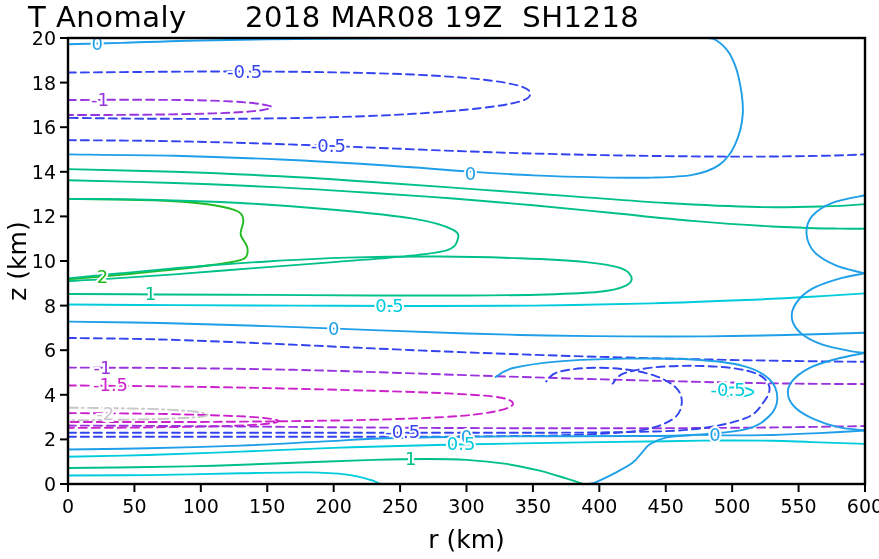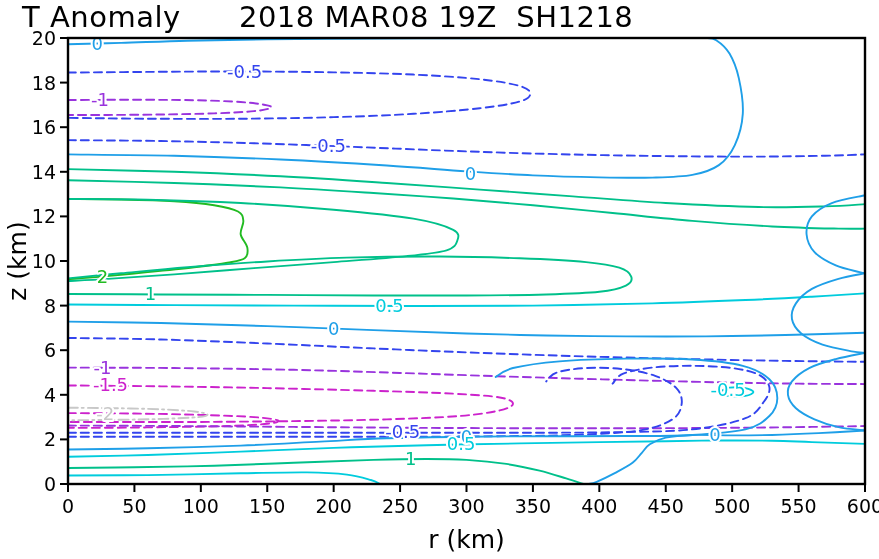--- a/index.html
+++ b/index.html
@@ -1,21 +1,21 @@
 <!DOCTYPE html>
 <html><head>
 <meta charset="utf-8">
 <style>
   html,body{margin:0;padding:0;background:#ffffff;}
   body{width:879px;height:559px;overflow:hidden;
        font-family:"DejaVu Sans","Liberation Sans",sans-serif;}
   #root{position:relative;width:879px;height:559px;background:#fff;}
   #plot-title{position:absolute;left:0;top:0;width:879px;height:34px;
       display:flex;align-items:center;white-space:pre;
-      font-size:29px;color:#000;letter-spacing:0.5px;padding-left:22px;
+      font-size:29px;color:#000;letter-spacing:0.5px;padding-left:28px;
       box-sizing:border-box;}
   svg#figure{position:absolute;left:0;top:0;width:879px;height:559px;display:block;}
   .tick-label{font-size:19px;fill:#000;font-family:"DejaVu Sans","Liberation Sans",sans-serif;}
   .axis-title{font-size:25px;fill:#000;font-family:"DejaVu Sans","Liberation Sans",sans-serif;}
   .clabel{font-size:18px;font-family:"DejaVu Sans","Liberation Sans",sans-serif;
           paint-order:stroke;stroke:#ffffff;stroke-width:4px;stroke-linejoin:round;}
   .contour{fill:none;stroke-width:1.9;stroke-linecap:round;stroke-linejoin:round;}
   .frame{fill:none;stroke:#000;stroke-width:2.4;}
   .tick{stroke:#000;stroke-width:2;}
 </style>

